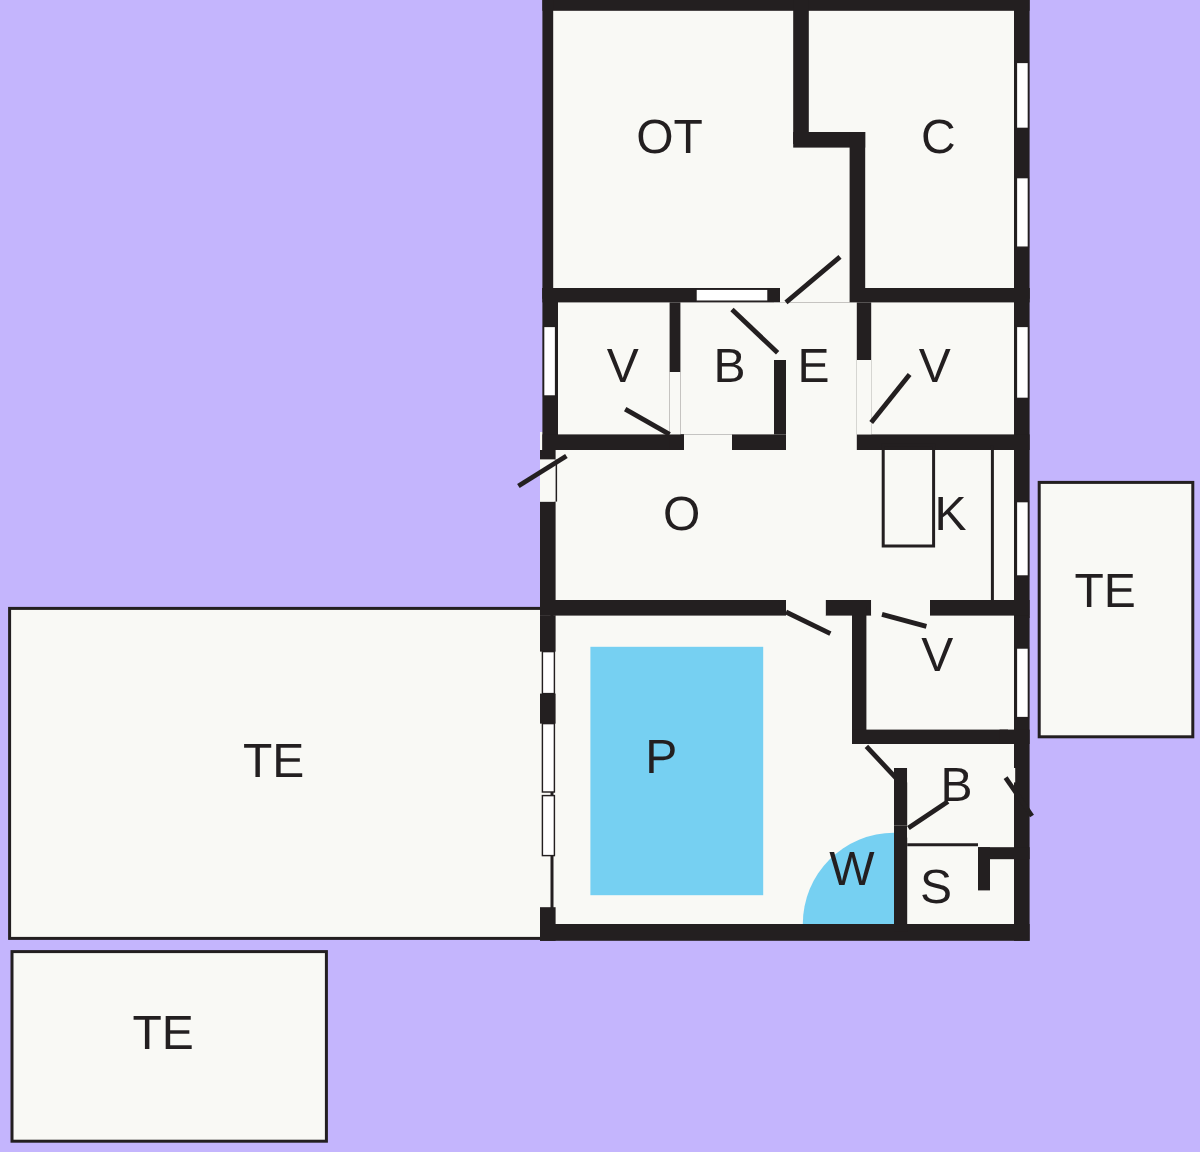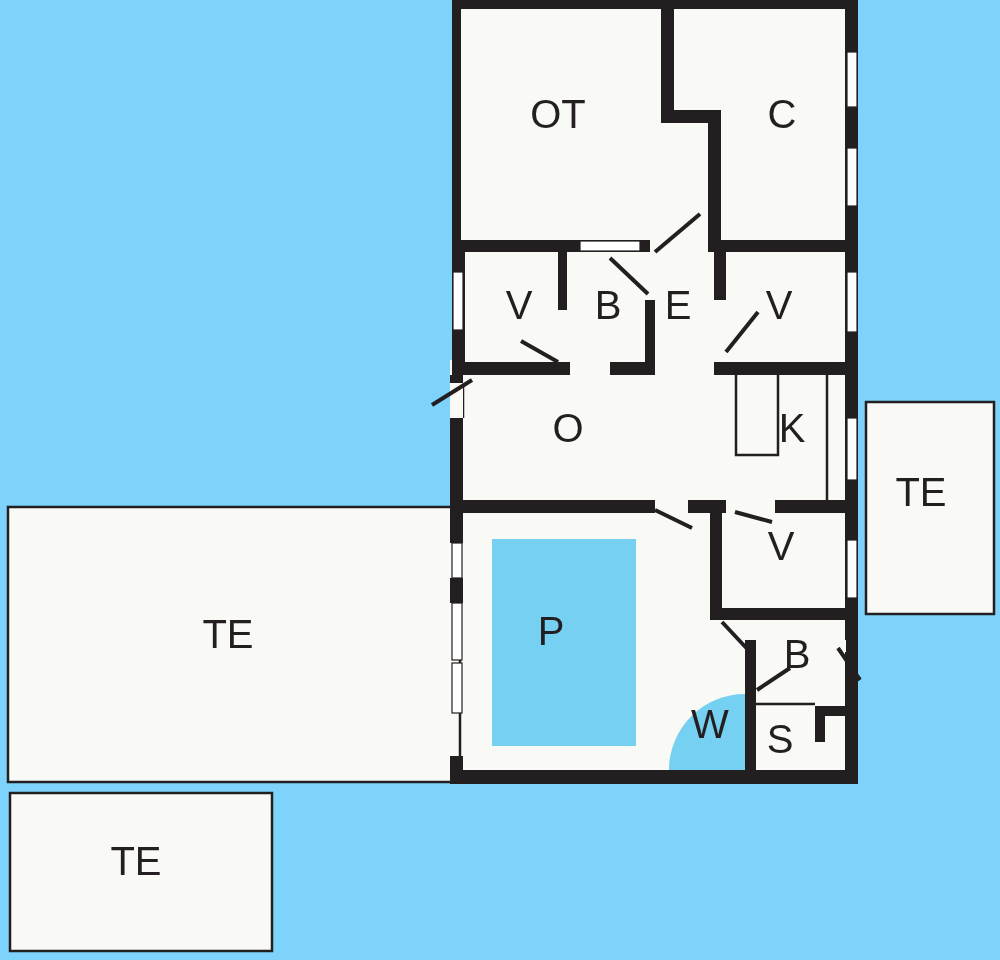--- a/index.html
+++ b/index.html
@@ -6,21 +6,21 @@
   html, body {
     margin: 0;
     padding: 0;
     background: #ffffff;
     font-family: "Liberation Sans", sans-serif;
   }
   #plan-root {
     position: relative;
     width: 1000px;
     height: 960px;
-    background: #7dd3fc;
+    background: #c4b5fd;
     overflow: hidden;
   }
   #plan-svg {
     display: block;
     width: 1000px;
     height: 960px;
   }
   .room-label {
     font-family: "Liberation Sans", sans-serif;
     font-weight: 400;

